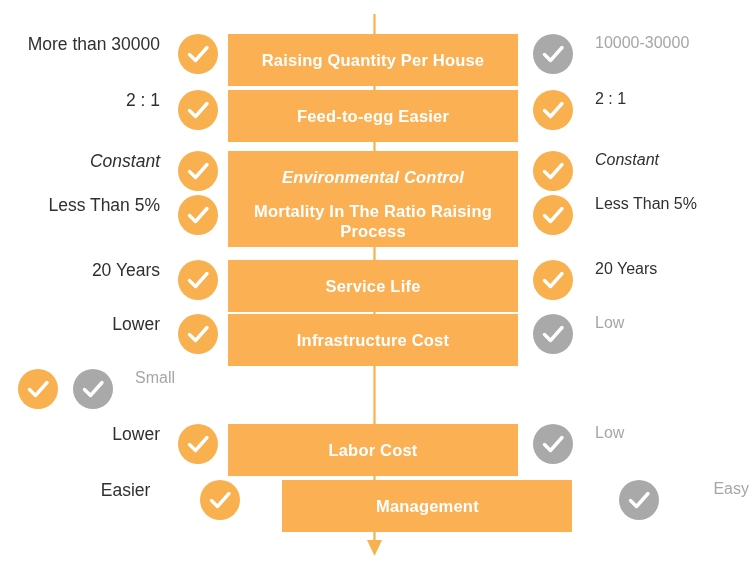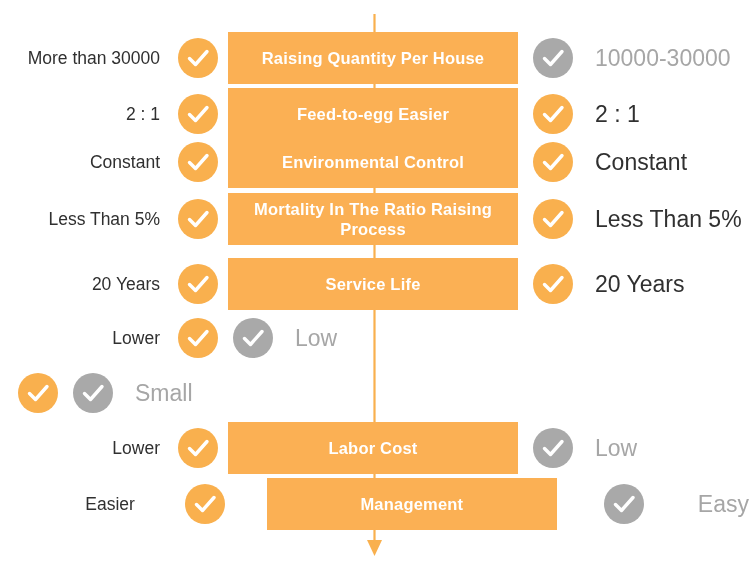--- a/index.html
+++ b/index.html
@@ -38,21 +38,21 @@
     width: 749px;
     height: 565px;
   }
 
   .row {
     position: absolute;
     left: 0;
     width: 749px;
     height: 48px;
     display: flex;
-    align-items: center;
+    align-items: flex-start;
   }
 
   .left-label {
     width: 160px;
     text-align: right;
     font-size: 17.5px;
     color: #303030;
     white-space: nowrap;
     line-height: 1.15;
   }
@@ -91,21 +91,21 @@
     font-weight: bold;
     line-height: 1.22;
     letter-spacing: 0.2px;
     padding: 0 8px;
   }
 
   .badge.right { margin-left: 15px; }
 
   .right-label {
     margin-left: 22px;
-    font-size: 23px;
+    font-size: 16px;
     color: #303030;
     white-space: nowrap;
     line-height: 1.15;
   }
   .right-label.muted { color: #a6a6a6; }
 </style>
 </head>
 <body>
 
 <div id="comparison-root">
@@ -143,21 +143,21 @@
         <div class="bar">
           <span class="bar-text">Feed-to-egg Easier</span>
         </div>
         <div class="badge right orange">
           <svg viewBox="0 0 40 40">
             <path d="M11.5 20.5 L17.5 26.5 L29 13.5" fill="none" stroke="#ffffff" stroke-width="3.4" stroke-linecap="round" stroke-linejoin="round"></path>
           </svg>
         </div>
         <div class="right-label">2 : 1</div>
       </div>
-      <div class="row" style="top: 138px;">
+      <div class="row" style="top: 151px; font-style: italic;">
         <div class="left-label">Constant</div>
         <div class="badge orange">
           <svg viewBox="0 0 40 40">
             <path d="M11.5 20.5 L17.5 26.5 L29 13.5" fill="none" stroke="#ffffff" stroke-width="3.4" stroke-linecap="round" stroke-linejoin="round"></path>
           </svg>
         </div>
         <div class="bar">
           <span class="bar-text">Environmental Control</span>
         </div>
         <div class="badge right orange">
@@ -201,20 +201,23 @@
         </div>
         <div class="right-label">20 Years</div>
       </div>
       <div class="row" style="top: 314px;">
         <div class="left-label">Lower</div>
         <div class="badge orange">
           <svg viewBox="0 0 40 40">
             <path d="M11.5 20.5 L17.5 26.5 L29 13.5" fill="none" stroke="#ffffff" stroke-width="3.4" stroke-linecap="round" stroke-linejoin="round"></path>
           </svg>
         </div>
+        <div class="bar">
+          <span class="bar-text">Infrastructure Cost</span>
+        </div>
         <div class="badge right gray">
           <svg viewBox="0 0 40 40">
             <path d="M11.5 20.5 L17.5 26.5 L29 13.5" fill="none" stroke="#ffffff" stroke-width="3.4" stroke-linecap="round" stroke-linejoin="round"></path>
           </svg>
         </div>
         <div class="right-label muted">Low</div>
       </div>
       <div class="row" style="top: 369px;">
         <div class="badge orange">
           <svg viewBox="0 0 40 40">

